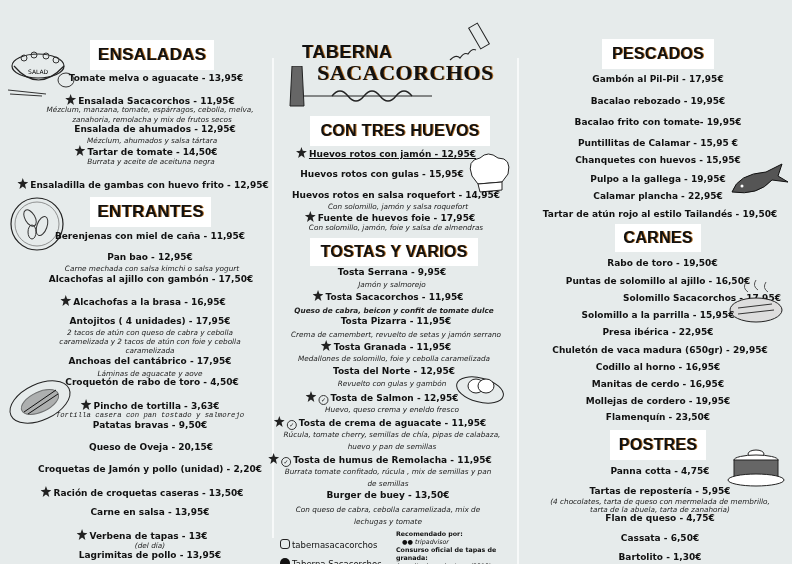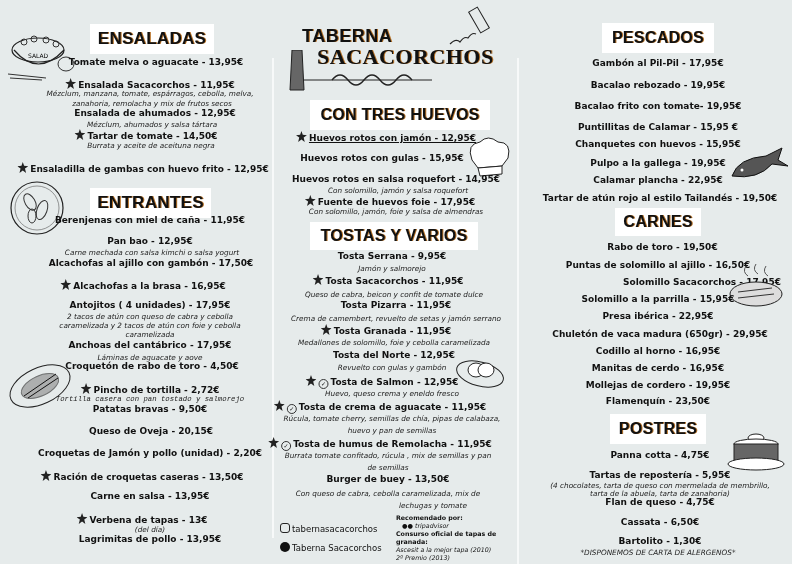--- a/index.html
+++ b/index.html
@@ -3,35 +3,35 @@
 <meta charset="utf-8">
 <style>
   * { box-sizing: border-box; margin: 0; padding: 0; }
   html, body { width: 792px; height: 564px; overflow: hidden; }
   body {
     background: #e6ebeb;
     font-family: "DejaVu Sans", sans-serif;
     color: #111;
     position: relative;
   }
-  .col { position: absolute; top: 0; height: 420px; }
+  .col { position: absolute; top: 16px; height: 420px; }
   .col-left { left: 0; width: 268px; }
   .col-mid { left: 270px; width: 260px; }
   .col-right { left: 530px; width: 262px; }
 
   .vline { position: absolute; width: 2px; background: #f7f9f9; }
 
   .heading {
     position: absolute; background: #fff; font-weight: bold;
     font-family: "Liberation Sans", sans-serif;
     text-align: center; letter-spacing: 0.3px;
     text-shadow: 1px 0 0 #b8742a;
   }
   .h-ens { left: 90px; top: 24px; width: 124px; height: 30px; font-size: 17px; line-height: 30px; }
-  .h-ent { left: 90px; top: 181px; width: 121px; height: 30px; font-size: 17px; line-height: 30px; margin-top: 7px; }
+  .h-ent { left: 90px; top: 181px; width: 121px; height: 30px; font-size: 17px; line-height: 30px; }
   .h-huevos { left: 40px; top: 100px; width: 180px; height: 30px; font-size: 16px; line-height: 30px; }
   .h-tostas { left: 40px; top: 222px; width: 168px; height: 28px; font-size: 16px; line-height: 28px; }
   .h-pesc { left: 72px; top: 23px; width: 112px; height: 30px; font-size: 16px; line-height: 30px; }
   .h-carnes { left: 85px; top: 208px; width: 86px; height: 28px; font-size: 16px; line-height: 28px; }
   .h-postres { left: 80px; top: 414px; width: 96px; height: 30px; font-size: 16px; line-height: 30px; }
 
   .title1 { position: absolute; left: 32px; top: 26px; font-size: 18px; font-weight: bold; font-family: "Liberation Sans", sans-serif; text-shadow: 1px 0 0 #b8742a; letter-spacing: 0.5px; }
   .title2 { position: absolute; left: 47px; top: 44px; font-size: 22px; font-weight: bold; font-family: Liberation Serif, serif; text-shadow: 1px 0 0 #b8742a; letter-spacing: 0.5px; }
 
   .item {
@@ -110,21 +110,21 @@
   <div class="desc" style="left:150px; top:330px;">caramelizada</div>
   <div class="item" style="left:150px; top:340px;"><span>Anchoas del cantábrico - 17,95€</span></div>
   <div class="desc" style="left:150px; top:353px;">Láminas de aguacate y aove</div>
   <div class="item" style="left:152px; top:361px;"><span>Croquetón de rabo de toro - 4,50€</span></div>
 
   <svg class="illus" style="left:6px; top:362px;" width="68" height="48" viewBox="0 0 68 48">
     <ellipse cx="34" cy="24" rx="32" ry="18" fill="none" stroke="#222" stroke-width="1" transform="rotate(-25 34 24)"></ellipse>
     <ellipse cx="34" cy="24" rx="20" ry="10" fill="#888" stroke="#222" transform="rotate(-25 34 24)" opacity="0.6"></ellipse>
     <path d="M18 34 L50 12 M22 36 L52 16" stroke="#111" fill="none"></path>
   </svg>
-  <div class="item" style="left:150px; top:383px;"><span class="badge"></span><span>Pincho de tortilla - 2,72€</span></div>
+  <div class="item" style="left:150px; top:383px;"><span class="badge"></span><span>Pincho de tortilla - 3,63€</span></div>
   <div class="desc" style="left:150px; top:395px;font-family:Liberation Mono, monospace;">Tortilla casera con pan tostado y salmorejo</div>
   <div class="item" style="left:150px; top:404px;"><span>Patatas bravas - 9,50€</span></div>
   <div class="item" style="left:151px; top:426px;"><span>Queso de Oveja - 20,15€</span></div>
   <div class="item" style="left:150px; top:448px;"><span>Croquetas de Jamón y pollo (unidad) - 2,20€</span></div>
   <div class="item" style="left:142px; top:470px;"><span class="badge"></span><span>Ración de croquetas caseras - 13,50€</span></div>
   <div class="item" style="left:150px; top:491px;"><span>Carne en salsa - 13,95€</span></div>
   <div class="item" style="left:142px; top:513px;"><span class="badge"></span><span>Verbena de tapas - 13€</span></div>
   <div class="desc" style="left:150px; top:525px;">(del día)</div>
   <div class="item" style="left:150px; top:534px;"><span>Lagrimitas de pollo - 13,95€</span></div>
 </div>
@@ -151,21 +151,21 @@
   <div class="item" style="left:112px; top:153px;"><span>Huevos rotos con gulas - 15,95€</span></div>
   <div class="item" style="left:126px; top:174px;"><span>Huevos rotos en salsa roquefort - 14,95€</span></div>
   <div class="desc" style="left:128px; top:186px;">Con solomillo, jamón y salsa roquefort</div>
   <div class="item" style="left:120px; top:195px;"><span class="badge"></span><span>Fuente de huevos foie - 17,95€</span></div>
   <div class="desc" style="left:126px; top:207px;">Con solomillo, jamón, foie y salsa de almendras</div>
 
   <div class="heading h-tostas">TOSTAS Y VARIOS</div>
   <div class="item" style="left:122px; top:251px;"><span>Tosta Serrana - 9,95€</span></div>
   <div class="desc" style="left:122px; top:264px;">Jamón y salmorejo</div>
   <div class="item" style="left:118px; top:274px;"><span class="badge"></span><span>Tosta Sacacorchos - 11,95€</span></div>
-  <div class="desc" style="left:124px; top:290px;">Queso de cabra, beicon y confit de tomate dulce</div>
+  <div class="desc" style="left:124px; top:290px;font-weight:bold;">Queso de cabra, beicon y confit de tomate dulce</div>
   <div class="item" style="left:126px; top:300px;"><span>Tosta Pizarra - 11,95€</span></div>
   <div class="desc" style="left:126px; top:314px;">Crema de camembert, revuelto de setas y jamón serrano</div>
   <div class="item" style="left:116px; top:324px;"><span class="badge"></span><span>Tosta Granada - 11,95€</span></div>
   <div class="desc" style="left:124px; top:338px;">Medallones de solomillo, foie y cebolla caramelizada</div>
   <div class="item" style="left:124px; top:350px;"><span>Tosta del Norte - 12,95€</span></div>
   <svg class="illus" style="left:184px; top:350px;" width="52" height="40" viewBox="0 0 52 40">
     <ellipse cx="26" cy="24" rx="24" ry="12" fill="none" stroke="#222" transform="rotate(15 26 24)"></ellipse>
     <ellipse cx="22" cy="20" rx="8" ry="7" fill="#fff" stroke="#222"></ellipse>
     <ellipse cx="32" cy="20" rx="8" ry="7" fill="#fff" stroke="#222"></ellipse>
   </svg>
@@ -173,21 +173,21 @@
   <div class="item" style="left:112px; top:375px;"><span class="badge"></span><span class="veg">✓</span><span>Tosta de Salmon - 12,95€</span></div>
   <div class="desc" style="left:122px; top:389px;">Huevo, queso crema y eneldo fresco</div>
   <div class="item" style="left:110px; top:400px;"><span class="badge"></span><span class="veg">✓</span><span>Tosta de crema de aguacate - 11,95€</span></div>
   <div class="desc" style="left:122px; top:414px;">Rúcula, tomate cherry, semillas de chía, pipas de calabaza,</div>
   <div class="desc" style="left:122px; top:426px;">huevo y pan de semillas</div>
   <div class="item" style="left:110px; top:437px;"><span class="badge"></span><span class="veg">✓</span><span>Tosta de humus de Remolacha - 11,95€</span></div>
   <div class="desc" style="left:118px; top:451px;">Burrata tomate confitado, rúcula , mix de semillas y pan</div>
   <div class="desc" style="left:118px; top:463px;">de semillas</div>
   <div class="item" style="left:118px; top:474px;"><span>Burger de buey - 13,50€</span></div>
   <div class="desc" style="left:118px; top:489px;">Con queso de cabra, cebolla caramelizada, mix de</div>
-  <div class="desc" style="left:118px; top:501px;margin-left:45px;">lechugas y tomate</div>
+  <div class="desc" style="left:118px; top:501px;">lechugas y tomate</div>
 
   <div class="social" style="left:10px; top:523px;"><span class="ic"></span><span>tabernasacacorchos</span></div>
   <div class="social" style="left:10px; top:542px;"><span class="fb"></span><span>Taberna Sacacorchos</span></div>
   <div class="awards" style="left:126px; top:514px;">
     <div class="b">Recomendado por:</div>
     <div class="i" style="padding-left:6px;"><span>●●</span> <span>tripadvisor</span></div>
     <div class="b">Consurso oficial de tapas de granada:</div>
     <div class="i">Ascesit a la mejor tapa (2010)</div>
     <div class="i">2º Premio (2013)</div>
   </div>

